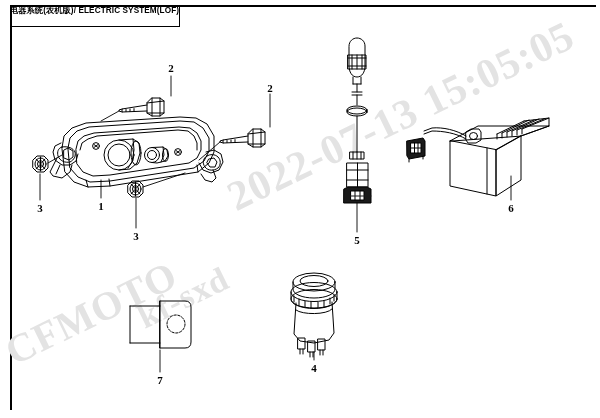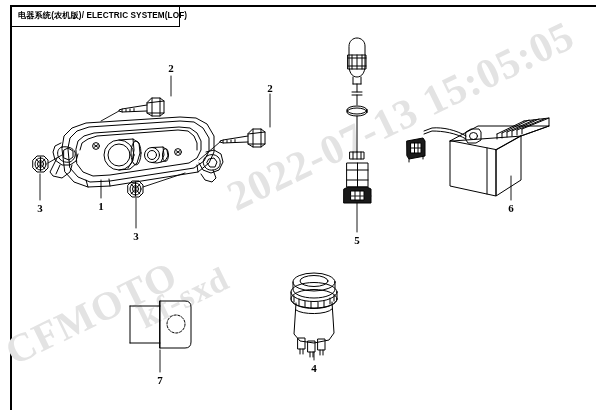--- a/index.html
+++ b/index.html
@@ -30,22 +30,21 @@
     border-left: 2px solid #000;
   }
   #title-block {
     position: absolute;
     left: 10px; top: 5px;
     width: 170px; height: 22px;
     border-bottom: 1px solid #000;
     border-right: 1px solid #000;
     box-sizing: border-box;
     display: flex;
-    align-items: center;
-    padding-left: 8px;
+    align-items: flex-start;
   }
   #title-text {
     font-size: 8.2px;
     font-weight: bold;
     color: #000;
     letter-spacing: 0.1px;
     white-space: nowrap;
   }
 
   

